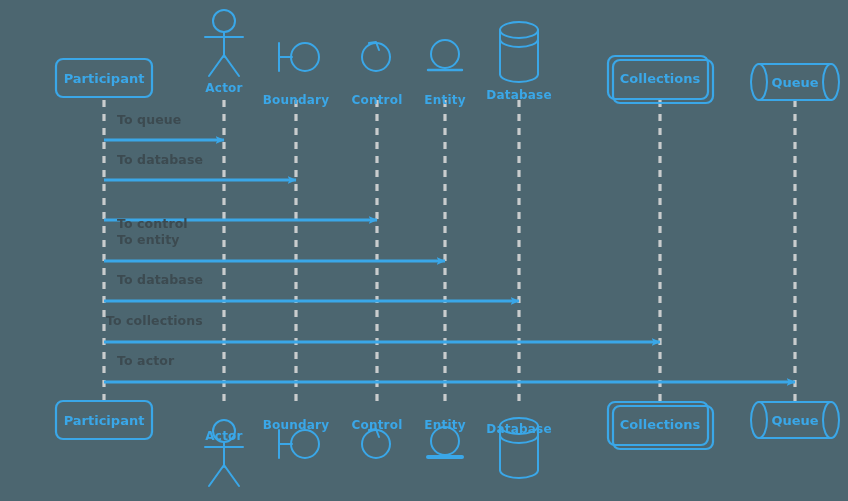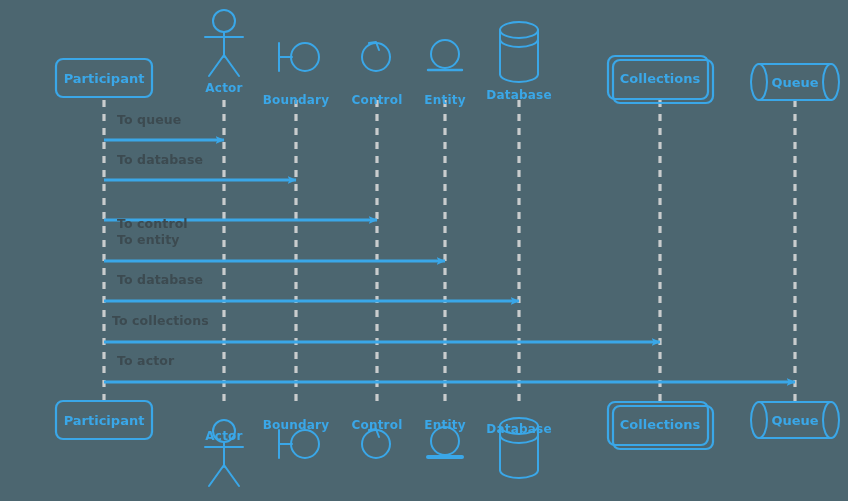--- a/index.html
+++ b/index.html
@@ -195,16 +195,16 @@
       <div class="lbl head-label" style="left: 519px; top: 410px;">Database</div>
       <div class="lbl box-label" style="left: 660px; top: 78px;">Collections</div>
       <div class="lbl box-label" style="left: 660px; top: 424px;">Collections</div>
       <div class="lbl box-label" style="left: 795px; top: 82px;">Queue</div>
       <div class="lbl box-label" style="left: 795px; top: 420px;">Queue</div>
       <div class="lbl msg-label" style="left: 117px; top: 127px; transform: translateY(-100%);">To queue</div>
       <div class="lbl msg-label" style="left: 117px; top: 167px; transform: translateY(-100%);">To database</div>
       <div class="lbl msg-label" style="left: 117px; top: 207px; transform: translateY(-100%); margin-top: 24px;">To control</div>
       <div class="lbl msg-label" style="left: 117px; top: 247px; transform: translateY(-100%);">To entity</div>
       <div class="lbl msg-label" style="left: 117px; top: 287px; transform: translateY(-100%);">To database</div>
-      <div class="lbl msg-label" style="left: 112px; top: 328px; transform: translateY(-100%);">To collections</div>
+      <div class="lbl msg-label" style="left: 106px; top: 328px; transform: translateY(-100%);">To collections</div>
       <div class="lbl msg-label" style="left: 117px; top: 368px; transform: translateY(-100%);">To actor</div>
     </div>
 </div>
 
 </body></html>

